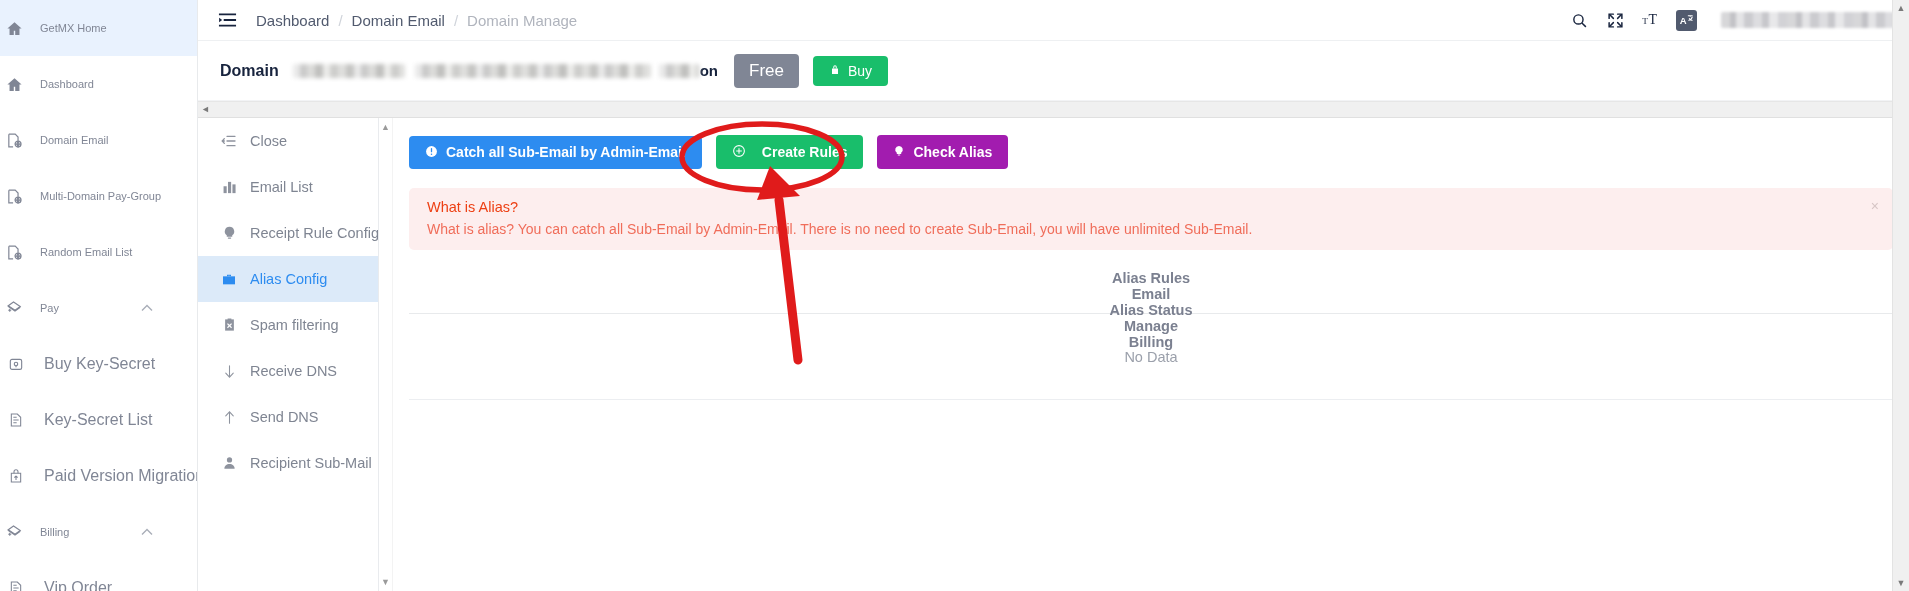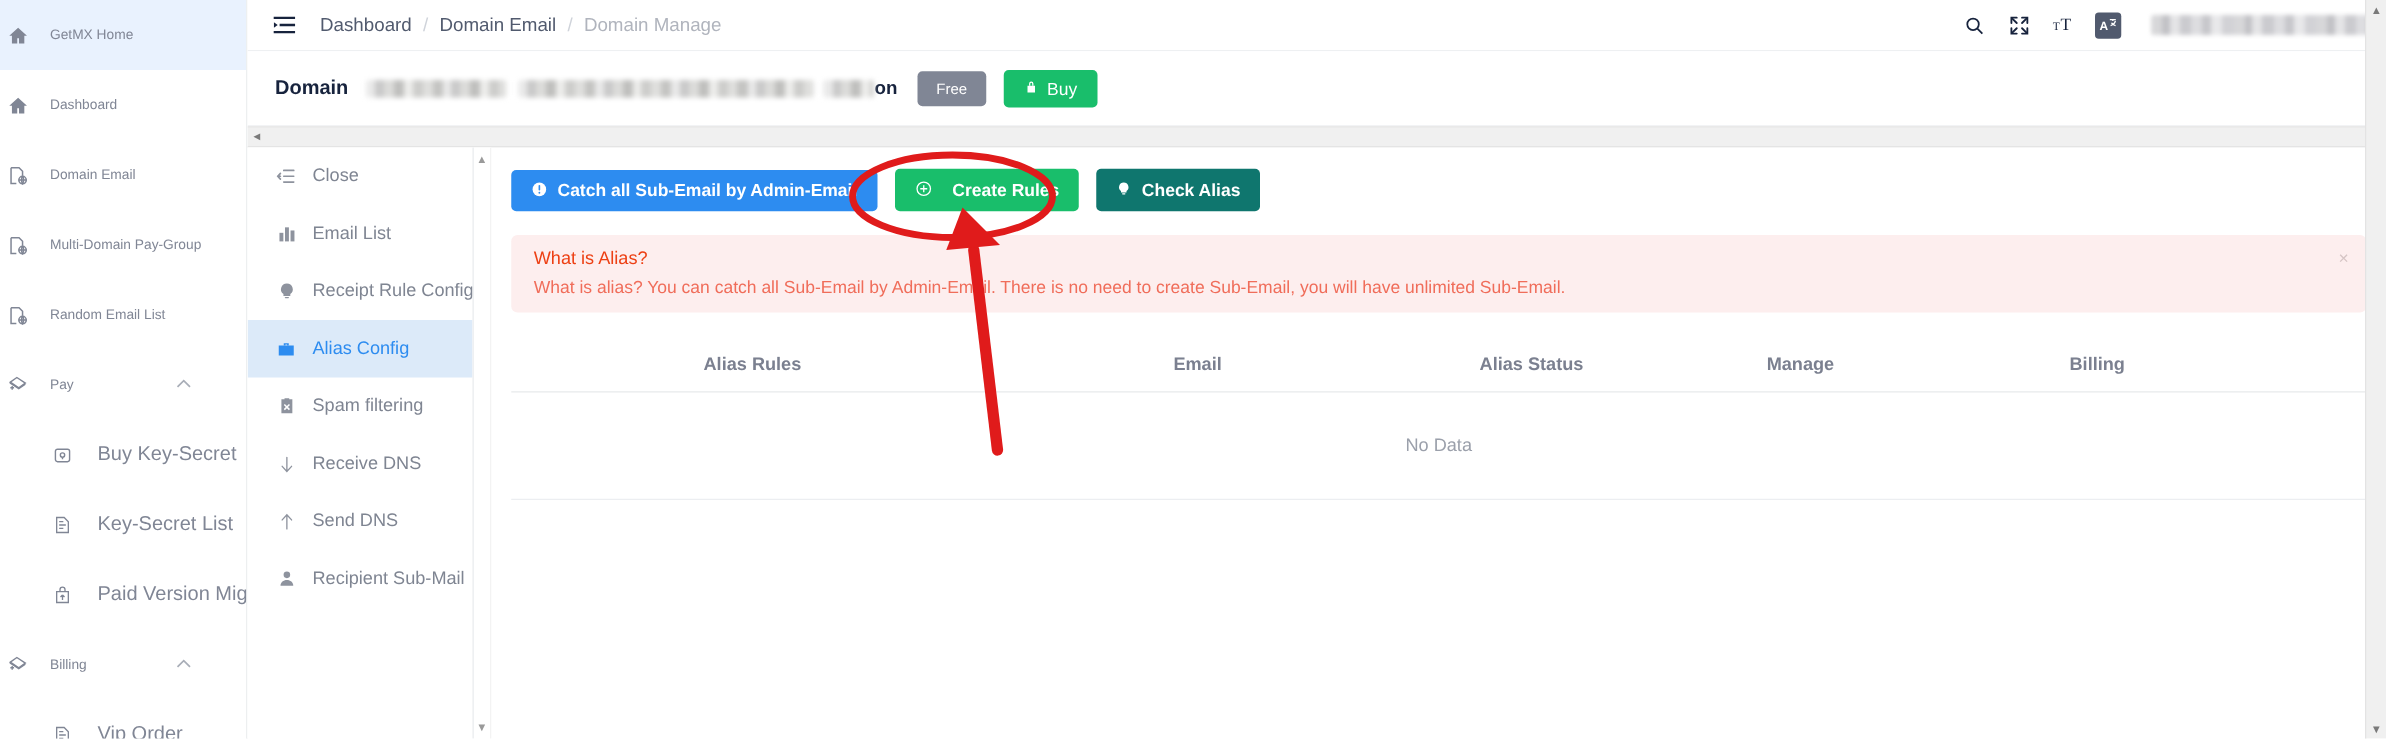--- a/index.html
+++ b/index.html
@@ -30,21 +30,21 @@
     white-space: nowrap;
     position: relative;
   }
   .sb-item.active { background: #e9f2fe; }
   .sb-item .sb-ico {
     width: 24px; height: 20px; flex: 0 0 24px;
     display: flex; align-items: center; justify-content: flex-start;
     color: #808695;
     margin-right: 10px;
   }
-  .sb-item.lvl2 { padding-left: 42px; font-size: 16px; }
+  .sb-item.lvl2 { padding-left: 8px; font-size: 16px; }
   .sb-item.lvl2 .sb-ico { margin-right: 12px; }
   .sb-label { line-height: 1; }
   .sb-caret {
     position: absolute; right: 44px; top: 50%;
     transform: translateY(-50%);
     color: #a9aeb8;
   }
 
   
   .main {
@@ -114,21 +114,21 @@
     filter: blur(2.2px);
   }
   .dm-a { width: 112px; }
   .dm-b { width: 236px; margin-left: 10px; }
   .dm-c { width: 40px; margin-left: 8px; }
   .domain-tld {
     font-size: 15px; font-weight: bold; color: #17233d;
     margin-left: 1px; margin-right: 16px;
   }
   .badge-free {
-    background: #808695; color: #fff; font-size: 12px;
+    background: #808695; color: #fff; font-size: 17px;
     padding: 7px 15px; border-radius: 4px; cursor: pointer;
   }
   .btn-buy {
     background: #19be6b; color: #fff; font-size: 14px;
     padding: 7px 16px; border-radius: 4px; cursor: pointer;
     display: flex; align-items: center; gap: 7px;
     margin-left: 14px; border: none;
     font-family: "Liberation Sans", sans-serif;
   }
 
@@ -187,21 +187,21 @@
   .abtn {
     border: none; border-radius: 4px; color: #fff;
     font-size: 14px; font-weight: bold;
     padding: 9px 16px; cursor: pointer;
     display: flex; align-items: center; gap: 8px;
     font-family: "Liberation Sans", sans-serif;
     line-height: 1;
   }
   .abtn.blue { background: #2d8cf0; }
   .abtn.green { background: #19be6b; gap: 16px; }
-  .abtn.orange { background: #0f766e; }
+  .abtn.orange { background: #a21caf; }
   .abtn .glyph { font-size: 14px; display: inline-block; }
 
   
   .alert {
     margin-top: 19px;
     background: #fdeeee; border-radius: 5px;
     padding: 11px 18px 13px 18px;
     position: relative;
   }
   .alert-title {
@@ -213,21 +213,21 @@
     position: absolute; right: 14px; top: 10px;
     color: #d6c5c5; font-size: 14px; cursor: pointer;
   }
 
   
   .tbl { margin-top: 20px; width: 100%; }
   .thead {
     display: flex; align-items: center;
     height: 44px;
     border-bottom: 1px solid #e8eaec;
-    color: #7b8090; font-size: 14.5px; font-weight: bold;
+    color: #7b8090; font-size: 14.5px; font-weight: bold; flex-direction: column;
   }
   .th { text-align: center; }
   .th.c0 { flex: 0 0 26%; }
   .th.c1 { flex: 0 0 22%; }
   .th.c2 { flex: 0 0 14%; }
   .th.c3 { flex: 0 0 15%; }
   .th.c4 { flex: 0 0 17%; }
   .nodata {
     height: 86px; display: flex; align-items: center;
     justify-content: center;

